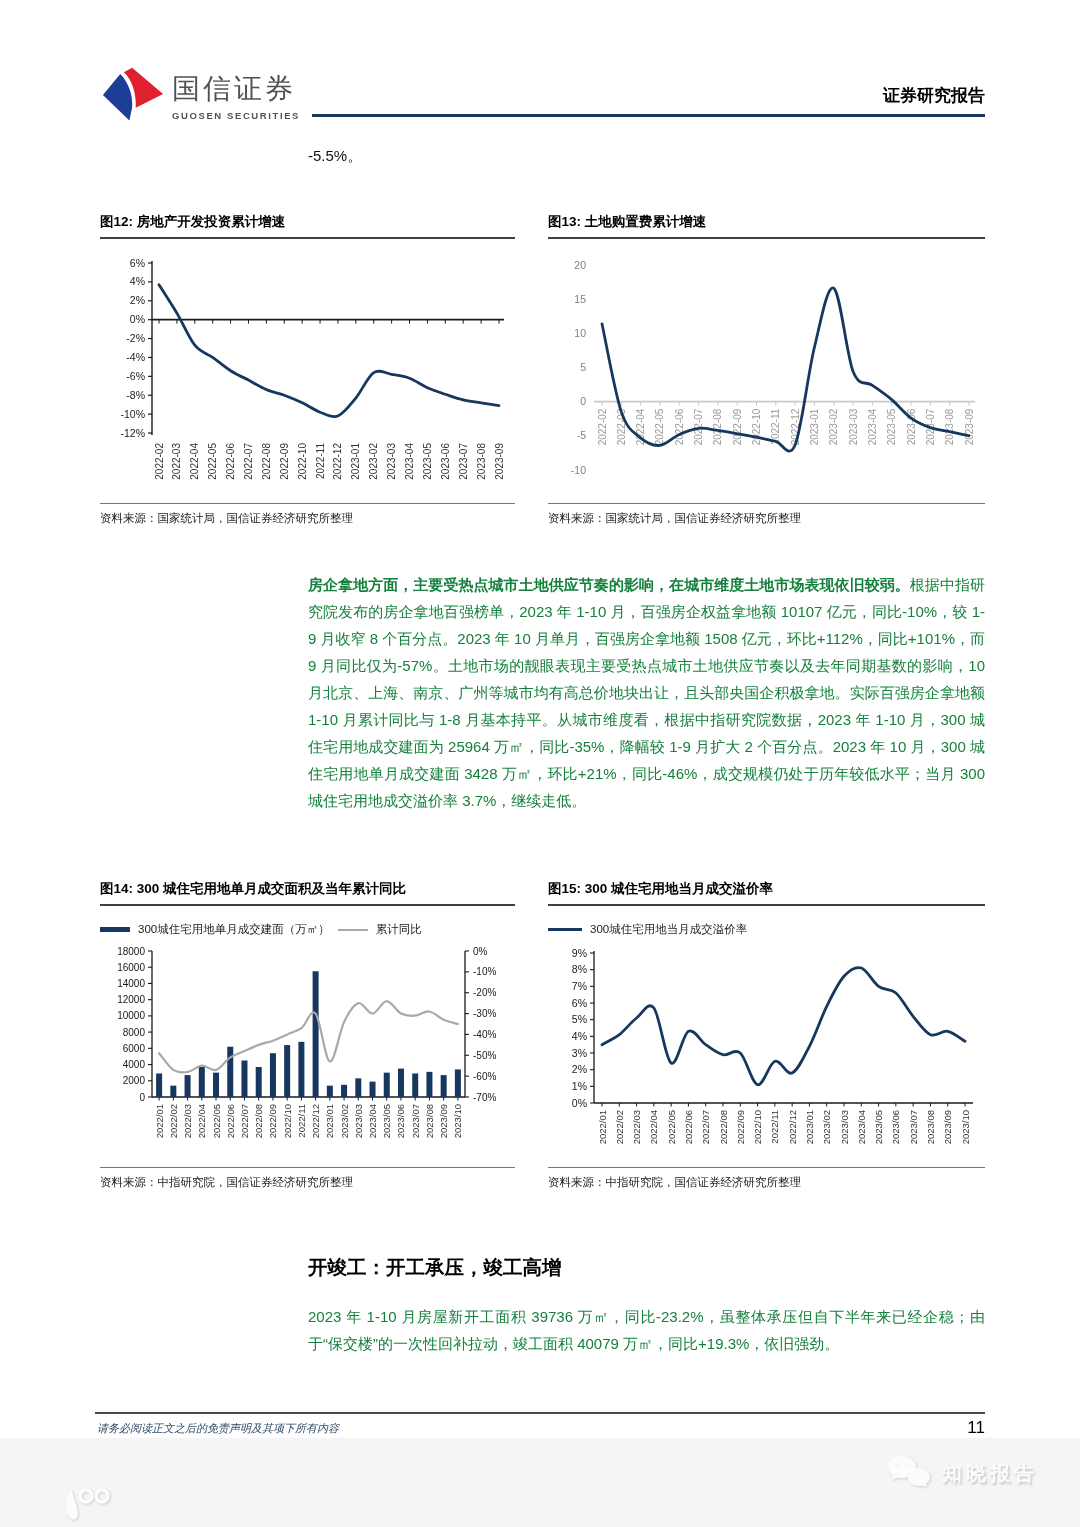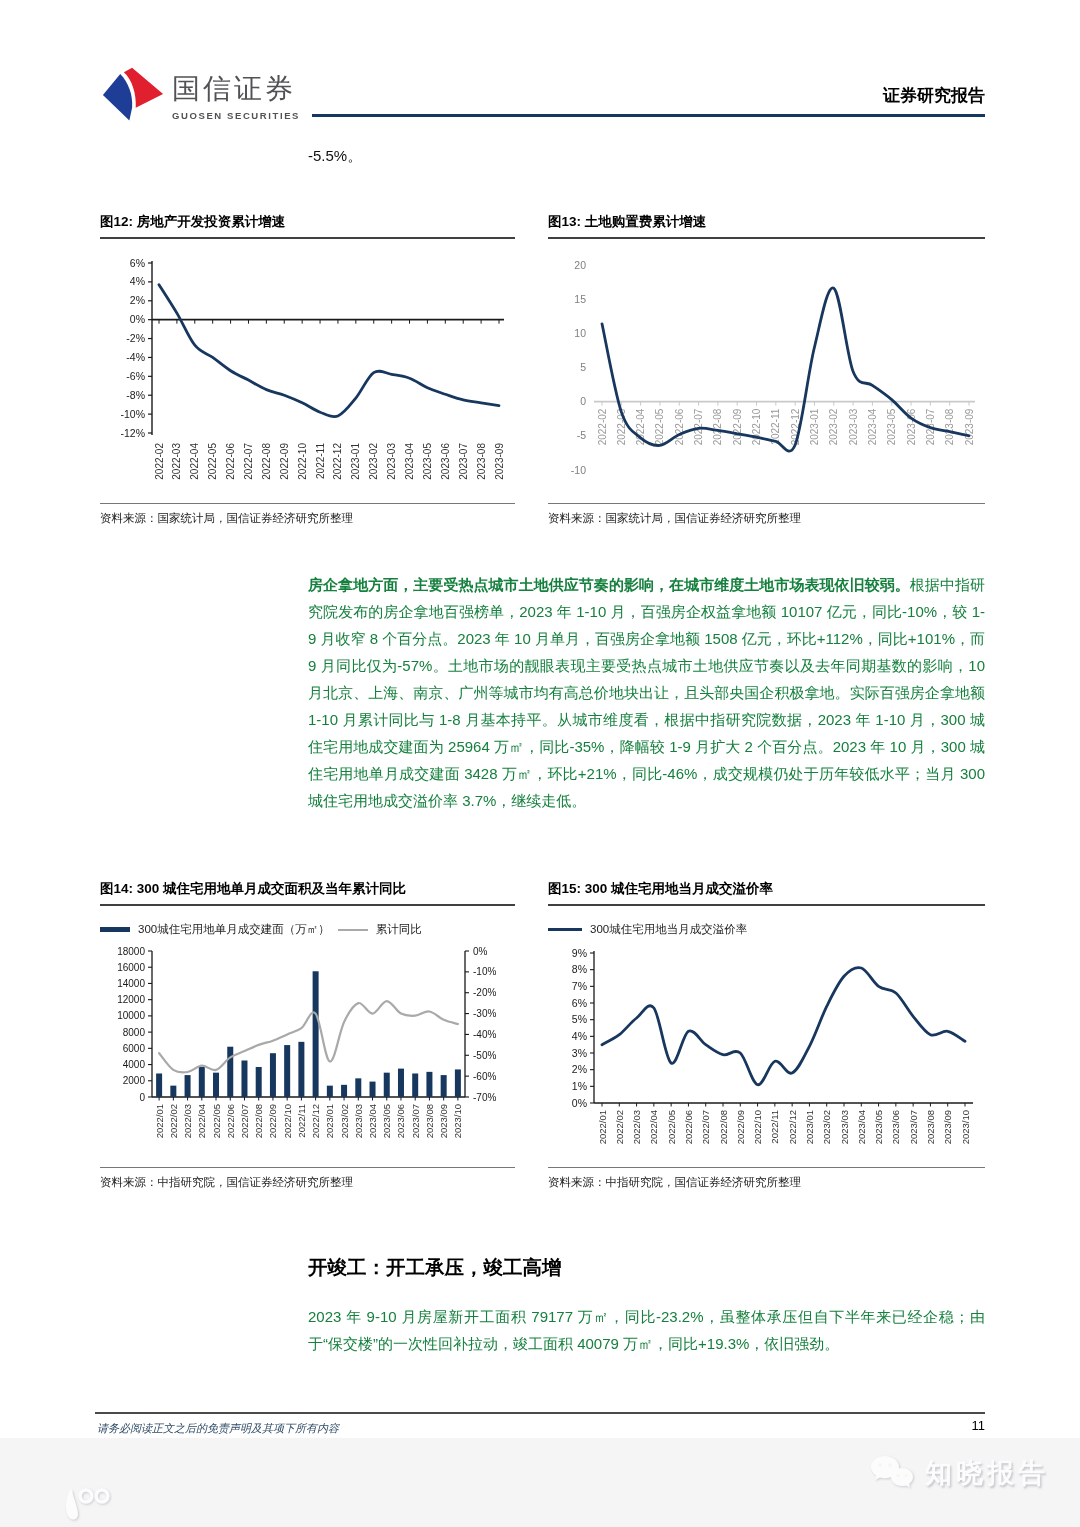--- a/index.html
+++ b/index.html
@@ -37,28 +37,28 @@
 
   
   .para{position:absolute;left:308px;width:677px;margin:0;font-size:15px;line-height:1.8;color:#15803d;text-align:justify;}
   #para1{top:571px;}
   #para2{top:1303px;}
   .sec-heading{position:absolute;left:308px;top:1254px;margin:0;font-size:19.5px;font-weight:bold;color:#000;}
 
   
   .footer-rule{position:absolute;left:95px;right:95px;top:1412px;height:1.5px;background:#4a4a4a;}
   .disclaimer{position:absolute;left:97px;top:1421px;font-size:11px;font-style:italic;color:#2F4B66;}
-  .page-num{position:absolute;right:95px;top:1418px;font-size:13px;color:#000;}
+  .page-num{position:absolute;right:95px;top:1418px;font-size:17px;color:#000;}
 
   
   .wm-band{position:absolute;left:0;right:0;top:1438px;bottom:0;background:#f5f5f6;}
   .wm{position:absolute;display:flex;align-items:center;gap:10px;color:#fcfcfd;font-weight:bold;
       text-shadow:1.5px 1.5px 2px rgba(165,165,175,.55);}
   .wm-icon{filter:drop-shadow(1.5px 1.5px 1px rgba(165,165,175,.5));}
-  .wm-right{right:31px;top:16px;font-size:27px;letter-spacing:4px;}
+  .wm-right{right:42px;top:16px;font-size:20px;letter-spacing:4px;}
   .wm-left{left:28px;top:46px;font-size:27px;letter-spacing:3px;flex-direction:column;}
 </style>
 </head>
 <body>
 
 <div id="page">
 
   <div class="logo">
     <svg class="logo-mark" viewBox="0 0 68 62">
       <path class="lr" d="M33,1 L67,30 L37,45 C38,30 33,14 24,6 Z"></path>
@@ -393,21 +393,21 @@
         <line x1="399.7142857142857" y1="162" x2="399.7142857142857" y2="165.5" stroke="#1a1a1a" stroke-width="1"></line>
         <text transform="translate(403.2142857142857 169) rotate(-90)" fill="#333" font-size="9.5" text-anchor="end" font-family="&quot;Liberation Sans&quot;,&quot;DejaVu Sans&quot;,sans-serif">2023/09</text>
         <line x1="417" y1="162" x2="417" y2="165.5" stroke="#1a1a1a" stroke-width="1"></line>
         <text transform="translate(420.5 169) rotate(-90)" fill="#333" font-size="9.5" text-anchor="end" font-family="&quot;Liberation Sans&quot;,&quot;DejaVu Sans&quot;,sans-serif">2023/10</text>
         <path d="M54.0,103.7C56.9,102.0,65.5,98.1,71.3,93.7C77.0,89.2,82.8,81.4,88.6,77.0C94.3,72.6,100.1,59.5,105.9,67.0C111.6,74.5,117.4,118.1,123.1,122.0C128.9,125.9,134.7,93.4,140.4,90.3C146.2,87.3,152.0,99.8,157.7,103.7C163.5,107.6,169.2,112.3,175.0,113.7C180.8,115.1,186.5,107.0,192.3,112.0C198.0,117.0,203.8,142.3,209.6,143.7C215.3,145.1,221.1,122.3,226.9,120.3C232.6,118.4,238.4,134.5,244.1,132.0C249.9,129.5,255.7,116.4,261.4,105.3C267.2,94.2,273.0,77.0,278.7,65.3C284.5,53.7,290.2,41.7,296.0,35.3C301.8,28.9,307.5,25.3,313.3,27.0C319.0,28.7,324.8,41.2,330.6,45.3C336.3,49.5,342.1,47.0,347.9,52.0C353.6,57.0,359.4,68.4,365.1,75.3C370.9,82.3,376.7,91.2,382.4,93.7C388.2,96.2,394.0,89.2,399.7,90.3C405.5,91.4,414.1,98.7,417.0,100.3" fill="none" stroke="#17375E" stroke-width="2.8" stroke-linecap="round" stroke-linejoin="round"></path>
       </svg>
     <div class="fig-source">资料来源：中指研究院，国信证券经济研究所整理</div>
   </section>
 
   <h2 class="sec-heading">开竣工：开工承压，竣工高增</h2>
-  <p class="para" id="para2">2023 年 9-10 月房屋新开工面积 79177 万㎡，同比-23.2%，虽整体承压但自下半年来已经企稳；由于“保交楼”的一次性回补拉动，竣工面积 40079 万㎡，同比+19.3%，依旧强劲。</p>
+  <p class="para" id="para2">2023 年 1-10 月房屋新开工面积 39736 万㎡，同比-23.2%，虽整体承压但自下半年来已经企稳；由于“保交楼”的一次性回补拉动，竣工面积 40079 万㎡，同比+19.3%，依旧强劲。</p>
 
   <div class="footer-rule"></div>
   <div class="disclaimer">请务必阅读正文之后的免责声明及其项下所有内容</div>
   <div class="page-num">11</div>
 
   <div class="wm-band">
     <div class="wm wm-left">
       <svg class="wm-icon" width="52" height="40" viewBox="0 0 52 40">
         <path d="M8,6 C4,14 2,24 6,32 C10,38 16,36 16,30 C16,24 12,16 10,6 Z" fill="#fcfcfd"></path>
         <circle cx="24" cy="12" r="6" fill="none" stroke="#fcfcfd" stroke-width="3.5"></circle>

